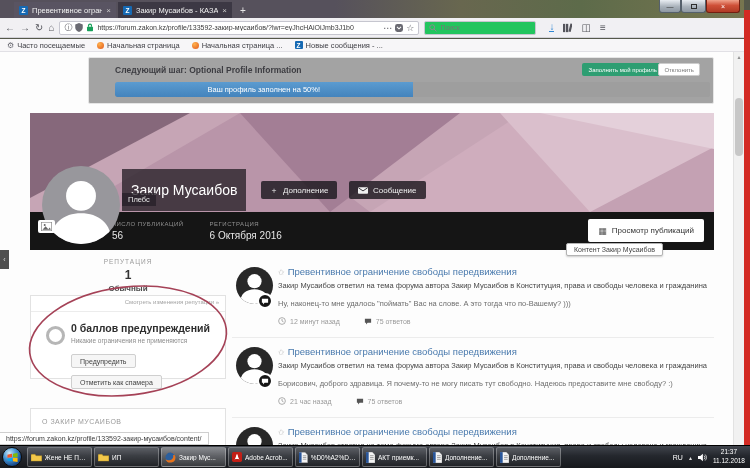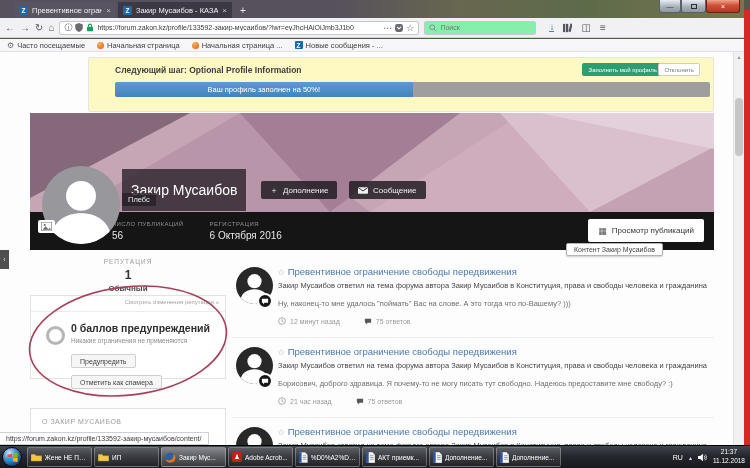--- a/index.html
+++ b/index.html
@@ -30,21 +30,21 @@
   .winbtn.close { width:34px; color:#fff; background:linear-gradient(#f0a38c,#cf5038 45%,#b03a24); border-color:#731e10; }
   .maxglyph { width:6px; height:5px; border:1px solid #2e2e2e; display:inline-block; }
 
   #navbar { position:absolute; left:0; top:18px; width:100%; height:20px; background:#f1f0f3;
     border-bottom:1px solid #d2d1d7; display:flex; align-items:center; padding:0 5px; gap:5px; }
   .navicon { font-size:10px; color:#54545b; line-height:1; }
   #urlbar { width:360px; height:14px; background:#fff; border:1px solid #c6c6cf; border-radius:2px;
     display:flex; align-items:center; gap:3px; padding:0 4px; overflow:hidden; }
   #url-text { flex:1; font-size:7px; color:#3a3a3a; white-space:nowrap; overflow:hidden; }
   .tinyicon { flex:none; display:flex; align-items:center; }
-  #searchbox { width:112px; height:14px; background:#86efac; border:1px solid #c6c6cf; border-radius:2px;
+  #searchbox { width:112px; height:14px; background:#22c55e; border:1px solid #c6c6cf; border-radius:2px;
     display:flex; align-items:center; gap:3px; padding:0 4px; }
   #searchbox input { border:none; outline:none; width:100%; font-size:7px; color:#555;
     font-family:"Liberation Sans","DejaVu Sans",sans-serif; background:transparent; }
   #nav-right { display:flex; align-items:center; gap:9px; margin-left:8px; }
   .dl-arrow { color:#2f87d4; font-size:10px; font-weight:bold; border-bottom:1.5px solid #2f87d4; line-height:.8; }
 
   #bookmarksbar { position:absolute; left:0; top:39px; width:100%; height:13px; background:#f7f6f8;
     border-bottom:1px solid #e1e0e5; display:flex; align-items:center; gap:12px; padding:0 7px;
     font-size:7.5px; color:#3e3e44; white-space:nowrap; }
   .bm { display:flex; align-items:center; gap:3px; }
@@ -52,21 +52,21 @@
 
   
   #viewport { position:absolute; left:0; top:52px; width:744px; height:393px; background:#fdfdfd; overflow:hidden; }
   #scrollbar { position:absolute; right:0; top:0; width:11px; height:100%; background:#f1f1f1; border-left:1px solid #e2e2e2; }
   #scroll-up { position:absolute; top:1px; left:0; width:100%; text-align:center; font-size:6px; color:#8f8f8f; }
   #scroll-thumb { position:absolute; left:1px; top:46px; width:8px; height:58px; background:#c7c7c7; border-radius:4px; }
   #left-handle { position:absolute; left:0; top:198px; width:9px; height:19px; background:#4f4f4f;
     color:#ddd; font-size:7px; display:flex; align-items:center; justify-content:center; }
 
   
-  #nextstep { position:absolute; left:88px; top:5px; width:626px; height:55px; background:#fef9c3;
+  #nextstep { position:absolute; left:88px; top:5px; width:626px; height:47px; background:#a3a3a3;
     border:1px solid #e5e5e5; border-radius:2px; }
   #nextstep-title { position:absolute; left:26px; top:7px; font-size:8.5px; font-weight:bold; color:#3d3d42; }
   #btn-fillprofile { position:absolute; right:49px; top:5px; height:13px; background:#2e9e72; color:#fff;
     font-size:6px; display:flex; align-items:center; padding:0 7px; border-radius:2px; }
   #btn-dismiss { position:absolute; right:13px; top:5px; height:13px; background:#fff; color:#777;
     font-size:6px; display:flex; align-items:center; padding:0 5px; border:1px solid #ccc; border-radius:2px; }
   #progress-track { position:absolute; left:26px; right:3px; top:24px; height:15px; background:#9e9e9e; border-radius:2px; overflow:hidden; }
   #progress-fill { height:100%; background:linear-gradient(#5b9bd0,#4484bd); display:flex; align-items:center;
     justify-content:center; color:#fff; font-size:7.5px; border-radius:2px 0 0 2px; }
 

